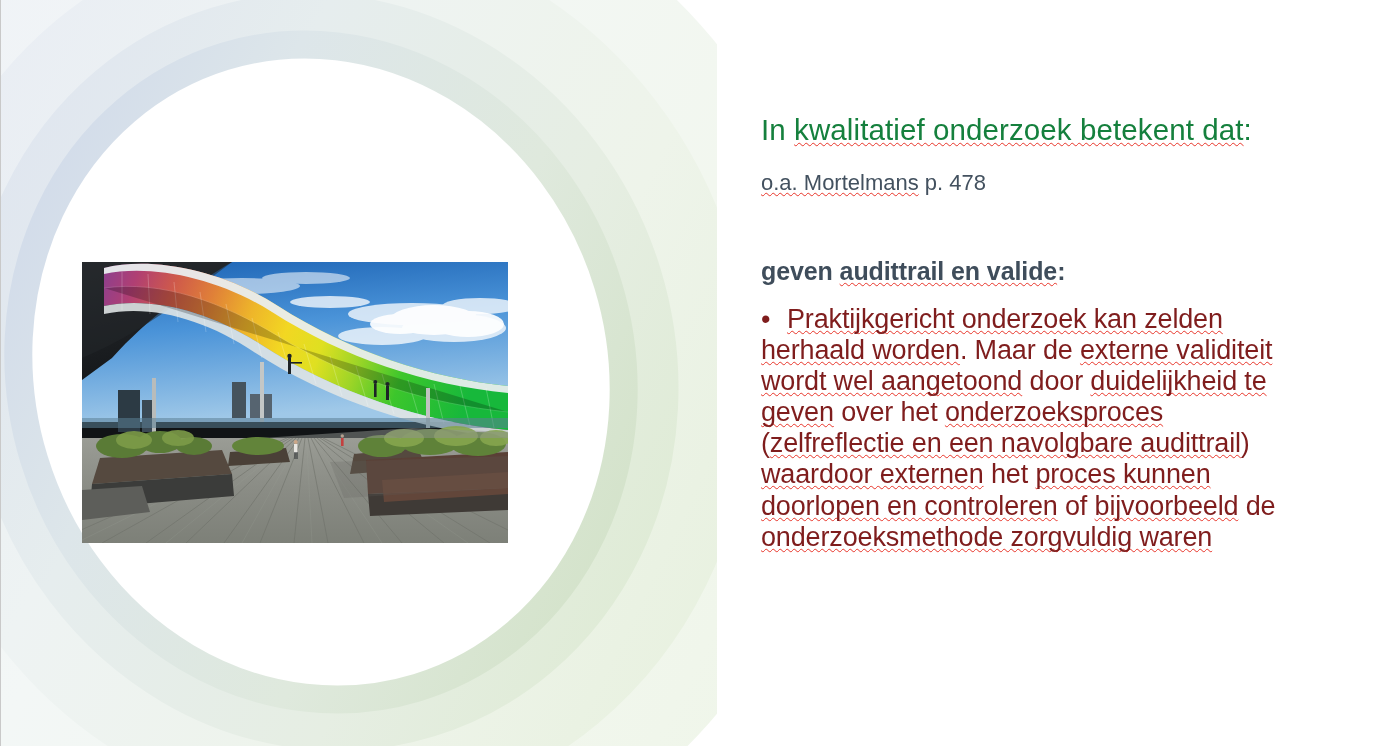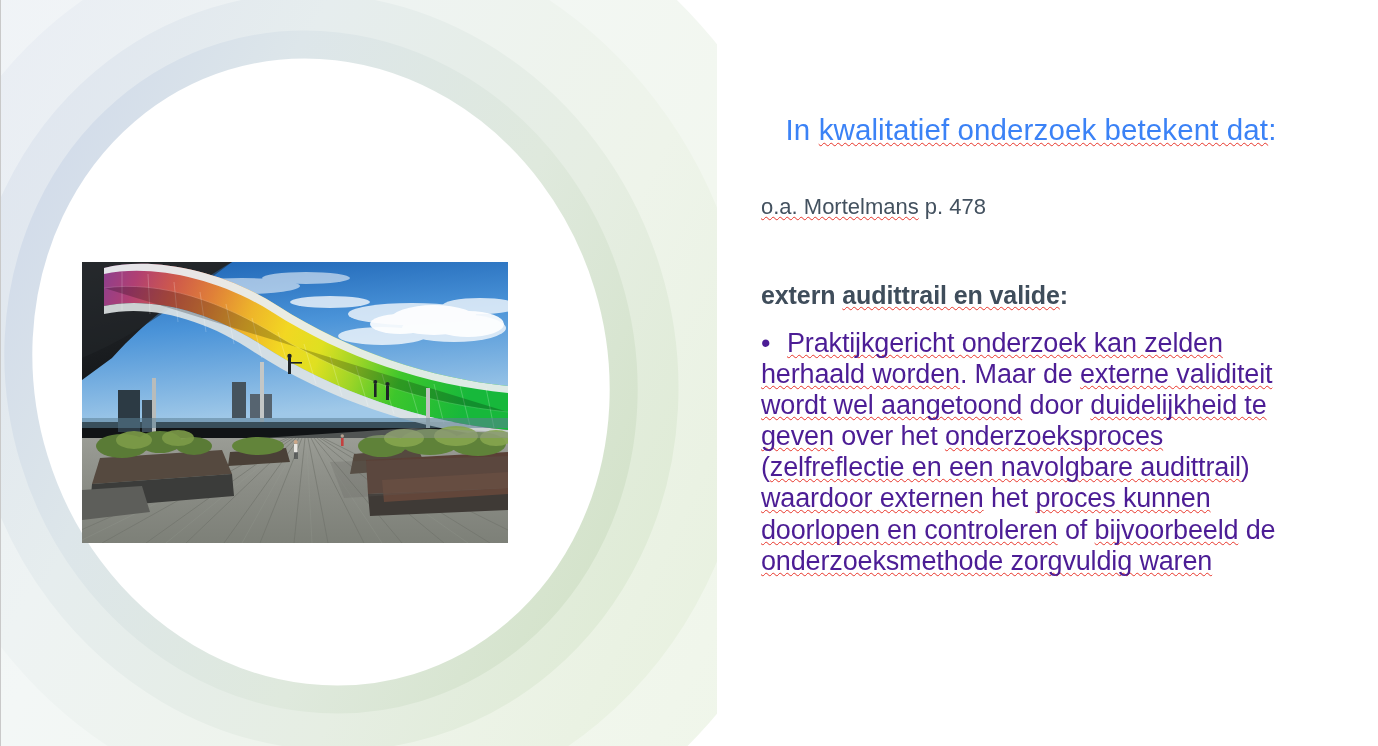--- a/index.html
+++ b/index.html
@@ -47,44 +47,43 @@
 
   .content {
     position: absolute;
     left: 760px;
     top: 112px;
     width: 540px;
   }
   .heading {
     font-size: 29.5px;
     line-height: 1.25;
-    color: #3b82f6;
+    color: #15803d;
     letter-spacing: 0.1px;
     margin: 0 0 4px 0;
-    text-align: center;
   }
   .source {
     font-size: 22px;
     line-height: 1.25;
     color: #43515f;
-    margin: 44px 0 0 0;
+    margin: 20px 0 0 0;
   }
   .subheading {
     font-size: 25px;
     line-height: 1.25;
     color: #3f4d5b;
     font-weight: bold;
     margin: 60px 0 0 0;
     letter-spacing: -0.1px;
   }
   .bullet-block {
     margin: 16px 0 12px 0;
     font-size: 27px;
     line-height: 1.155;
-    color: #4c1d95;
+    color: #7f1d1d;
     letter-spacing: -0.15px;
   }
   .bullet-dot {
     display: inline-block;
     width: 26px;
   }
   
   .sp {
     text-decoration: underline wavy #e8352a;
     text-decoration-skip-ink: none;
@@ -331,20 +330,20 @@
       </g>
     </svg>
   </div>
 
   <div class="content">
 
     <div class="heading"><span>In </span><span class="sp">kwalitatief onderzoek betekent dat</span><span>:</span></div>
 
     <div class="source"><span class="sp">o.a. Mortelmans</span><span> p. 478</span></div>
 
-    <div class="subheading"><span>extern </span><span class="sp">audittrail en valide</span><span>:</span></div>
+    <div class="subheading"><span>geven </span><span class="sp">audittrail en valide</span><span>:</span></div>
 
     <div class="bullet-block">
       <span class="bullet-dot">•</span><span id="body-text"><span class="sp">Praktijkgericht onderzoek kan zelden herhaald worden</span><span>. Maar de </span><span class="sp">externe validiteit wordt wel aangetoond</span><span> door </span><span class="sp">duidelijkheid te geven</span><span> over het </span><span class="sp">onderzoeksproces</span><span> (</span><span class="sp">zelfreflectie en een navolgbare audittrail</span><span>) </span><span class="sp">waardoor externen</span><span> het </span><span class="sp">proces kunnen doorlopen en controleren</span><span> of </span><span class="sp">bijvoorbeeld</span><span> de </span><span class="sp">onderzoeksmethode zorgvuldig waren</span></span>
     </div>
 
   </div>
 </div>
 
 </body></html>

